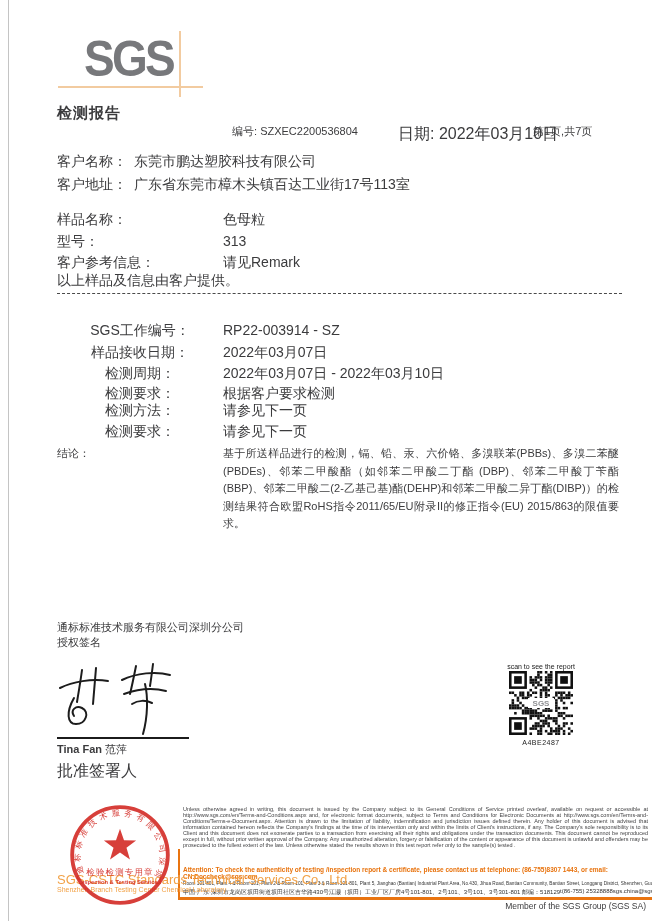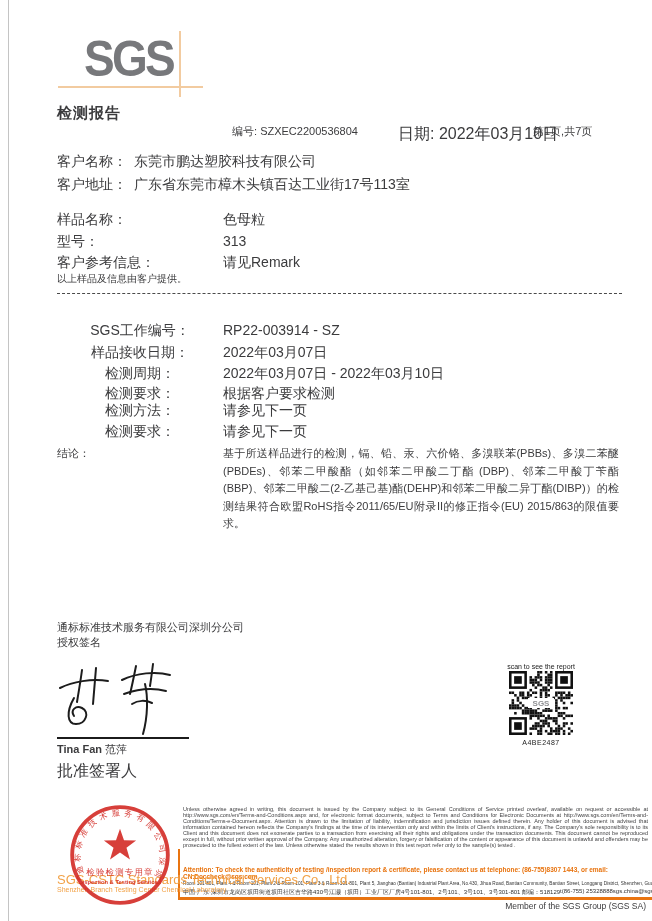--- a/index.html
+++ b/index.html
@@ -25,21 +25,21 @@
   .row .lbl{flex:0 0 auto;}
   .row .val{flex:1 1 auto;}
   #client-rows{top:153px;width:560px;}
   #client-rows .row{height:23px;}
   #client-rows .lbl{width:77px;}
   #sample-rows{top:211px;width:560px;}
   #sample-rows .row:nth-child(1){height:22px;}
   #sample-rows .row:nth-child(2){height:21px;}
   #sample-rows .row:nth-child(3){height:18px;}
   #sample-rows .lbl{width:166px;}
-  .note-line{position:absolute;left:57px;top:272px;font-size:10px;}
+  .note-line{position:absolute;left:57px;top:272px;font-size:14px;}
   .dashed-sep{position:absolute;left:57px;top:293px;width:565px;border-top:1px dashed #4a4a4a;}
 
   #work-rows{top:322px;width:580px;}
   #work-rows .lbl{width:166px;text-align:center;}
   #work-rows .row:nth-child(1){height:22px;}
   #work-rows .row:nth-child(2){height:21px;}
   #work-rows .row:nth-child(3){height:20px;}
   #work-rows .row:nth-child(4){height:17px;}
   #work-rows .row:nth-child(5){height:21px;}
   #work-rows .row:nth-child(6){height:24px;}

